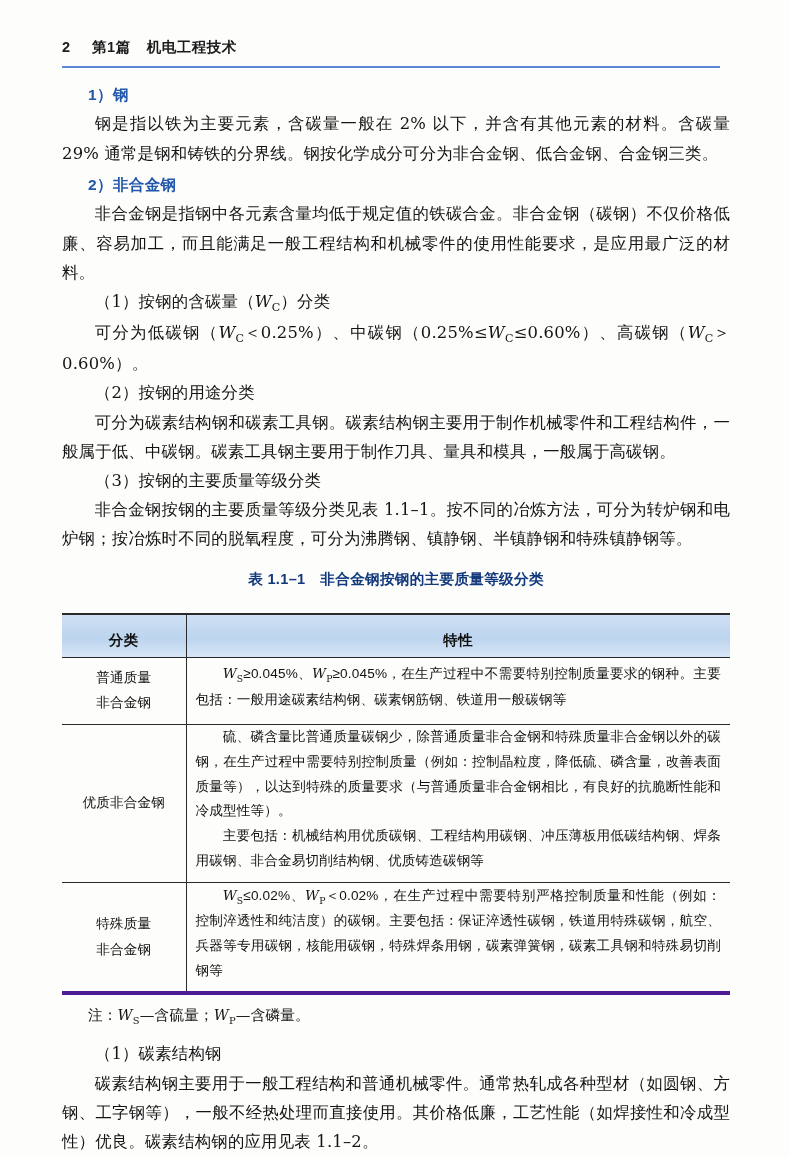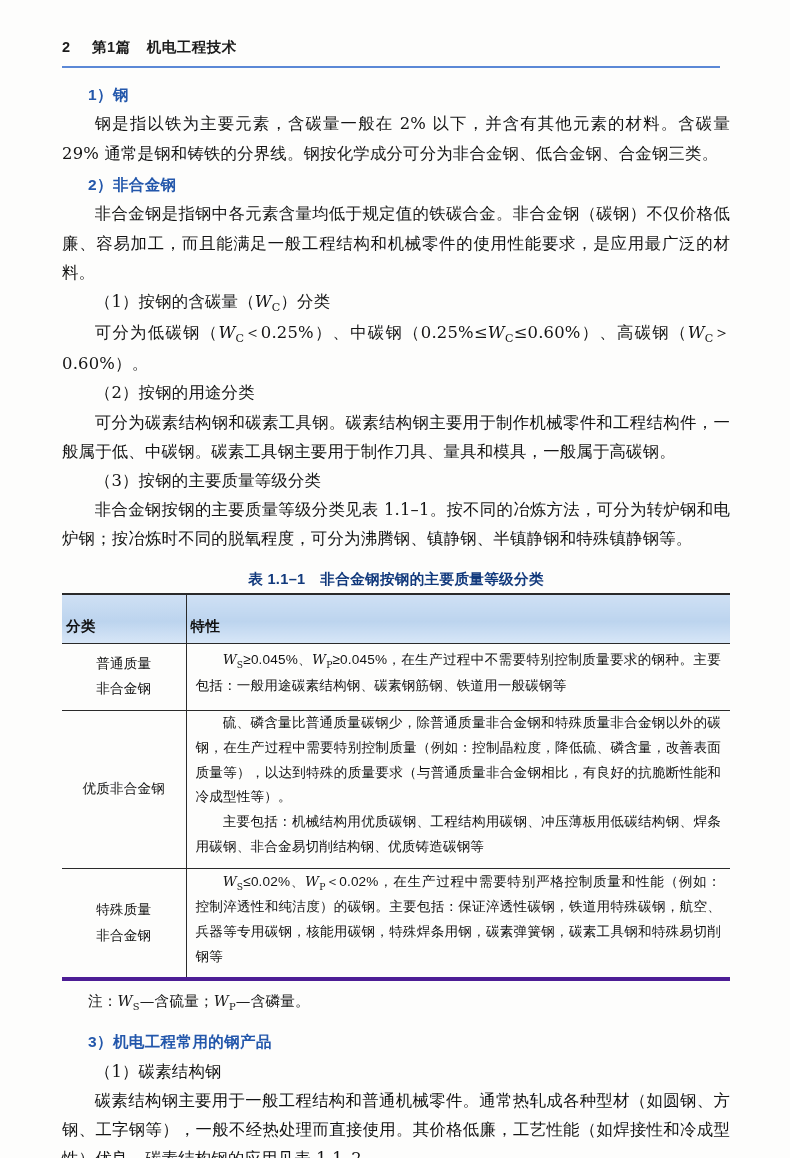--- a/index.html
+++ b/index.html
@@ -99,38 +99,38 @@
   .table-wrap {
     margin: 16px 0 0 0;
   }
   .table-caption {
     text-align: center;
     font-family: "Liberation Sans", sans-serif;
     font-size: 14.6px;
     font-weight: 700;
     color: #11397c;
     letter-spacing: 0.3px;
-    margin-bottom: 4px;
+    margin-bottom: 24px;
   }
   table.tbl {
     width: 100%;
     border-collapse: collapse;
     table-layout: fixed;
     font-family: "Liberation Sans", sans-serif;
   }
   table.tbl col.c1 { width: 124px; }
   table.tbl thead th {
     background: linear-gradient(180deg,#cfe0f4 0%, #bcd4ee 55%, #d7e6f7 100%);
     border-top: 2px solid #2a2a2a;
     border-bottom: 1.3px solid #2a2a2a;
     font-size: 14.4px;
     font-weight: 700;
     color: #101010;
-    padding: 22px 4px 7px;
-    text-align: left;
+    padding: 16px 4px 7px;
+    text-align: center;
     letter-spacing: 0.5px;
   }
   table.tbl thead th.th-left { border-right: 1.3px solid #2a2a2a; }
   table.tbl td {
     border-bottom: 1.2px solid #2a2a2a;
     font-size: 13.6px;
     color: #121212;
     line-height: 1.82;
     padding: 0 9px 8px;
     vertical-align: middle;
@@ -233,18 +233,17 @@
               <p class="ti"><span class="var"><span>W</span><sub>S</sub></span><span>≤0.02%、</span><span class="var"><span>W</span><sub>P</sub></span><span>＜0.02%，在生产过程中需要特别严格控制质量和性能（例如：控制淬透性和纯洁度）的碳钢。主要包括：保证淬透性碳钢，铁道用特殊碳钢，航空、兵器等专用碳钢，核能用碳钢，特殊焊条用钢，碳素弹簧钢，碳素工具钢和特殊易切削钢等</span></p>
             </td>
           </tr>
         </tbody>
       </table>
       <div class="tbl-note"><span>注：</span><span class="var"><span>W</span><sub>S</sub></span><span>—含硫量；</span><span class="var"><span>W</span><sub>P</sub></span><span>—含磷量。</span></div>
     </div>
 
     <div class="sec-gap"></div>
 
-    <h3 class="h-blue lvl3">3）机电工程常用的钢产品</h3>
     <p class="para indent">（1）碳素结构钢</p>
     <p class="para indent">碳素结构钢主要用于一般工程结构和普通机械零件。通常热轧成各种型材（如圆钢、方钢、工字钢等），一般不经热处理而直接使用。其价格低廉，工艺性能（如焊接性和冷成型性）优良。碳素结构钢的应用见表 1.1–2。</p>
 
   </div>
 </div>
 
 </body></html>

